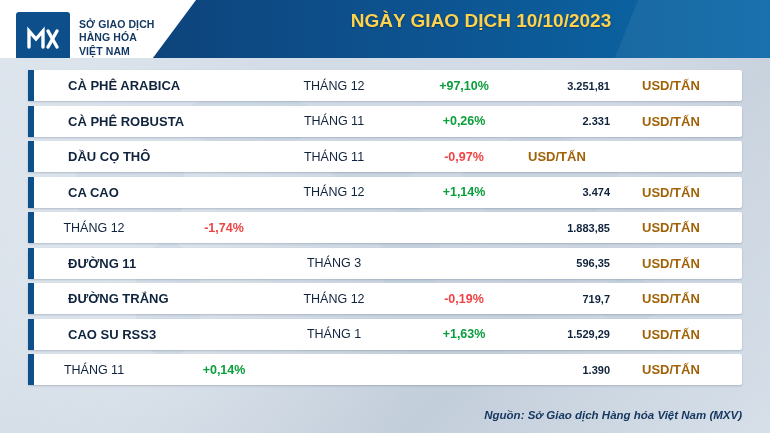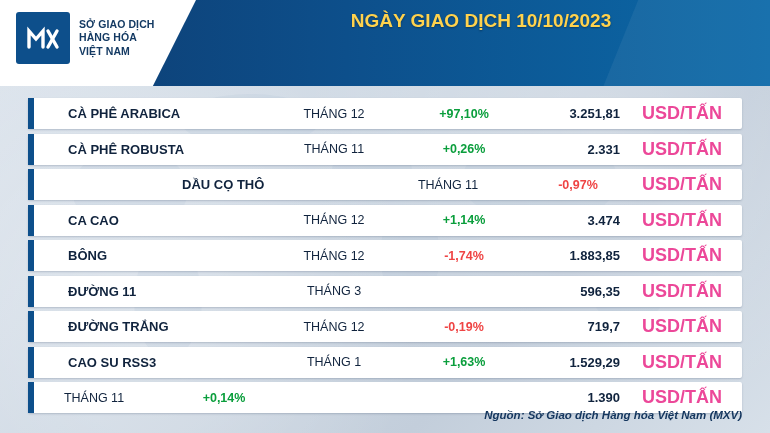--- a/index.html
+++ b/index.html
@@ -29,21 +29,21 @@
   .map-texture {
     position: absolute;
     inset: 0;
     opacity: 0.30;
     pointer-events: none;
   }
 
   
   .header {
     position: relative;
-    height: 86px;
+    height: 58px;
     background: linear-gradient(90deg, #0e3b6f 0%, #0d4f8b 45%, #0b69a8 100%);
     overflow: hidden;
   }
   .header::after {
     content: "";
     position: absolute;
     right: -40px;
     top: -30px;
     width: 190px;
     height: 150px;
@@ -116,21 +116,20 @@
   }
   .row {
     position: relative;
     display: flex;
     align-items: center;
     height: 31px;
     margin-bottom: 4.5px;
     background: #ffffff;
     border-radius: 2px;
     box-shadow: 0 1px 2px rgba(30,50,80,0.22);
-    justify-content: flex-end;
   }
   .row::before {
     content: "";
     position: absolute;
     left: 0; top: 0; bottom: 0;
     width: 6px;
     background: #0d4f8b;
   }
   .c-name {
     flex: 0 0 200px;
@@ -152,31 +151,31 @@
     flex: 0 0 128px;
     text-align: center;
     font-size: 12.5px;
     font-weight: bold;
   }
   .c-change.up { color: #0a9e3c; }
   .c-change.down { color: #ef4444; }
   .c-price {
     flex: 1 1 auto;
     text-align: right;
-    padding-right: 22px;
-    font-size: 13px;
+    padding-right: 32px;
+    font-size: 11px;
     font-weight: bold;
     color: #10233d;
   }
   .c-unit {
     flex: 0 0 100px;
     text-align: left;
-    font-size: 18px;
-    font-weight: bold;
-    color: #ec4899;
+    font-size: 13px;
+    font-weight: bold;
+    color: #a16207;
   }
 
   
   .footer {
     position: absolute;
     right: 28px;
     bottom: 12px;
     font-size: 11.5px;
     font-style: italic;
     font-weight: bold;
@@ -253,21 +252,20 @@
 
     <div class="row">
       <div class="c-name">CA CAO</div>
       <div class="c-month">THÁNG 12</div>
       <div class="c-change up">+1,14%</div>
       <div class="c-price">3.474</div>
       <div class="c-unit">USD/TẤN</div>
     </div>
 
     <div class="row">
-      <div class="c-name">BÔNG</div>
       <div class="c-month">THÁNG 12</div>
       <div class="c-change down">-1,74%</div>
       <div class="c-price">1.883,85</div>
       <div class="c-unit">USD/TẤN</div>
     </div>
 
     <div class="row">
       <div class="c-name">ĐƯỜNG 11</div>
       <div class="c-month">THÁNG 3</div>
       <div class="c-price">596,35</div>

